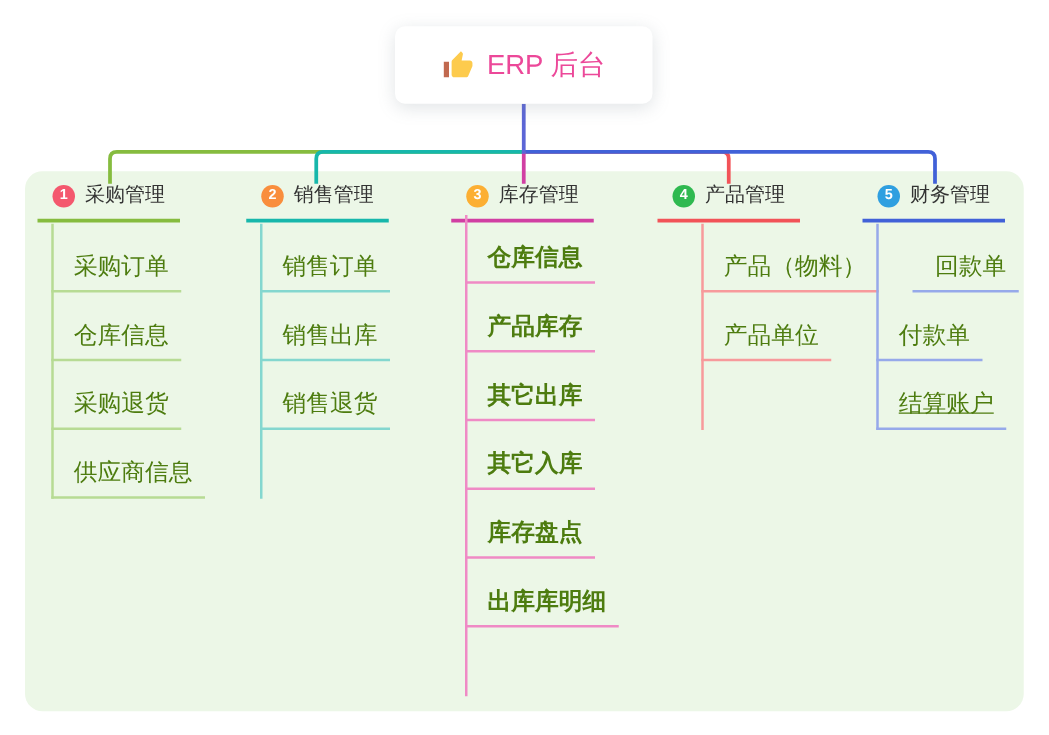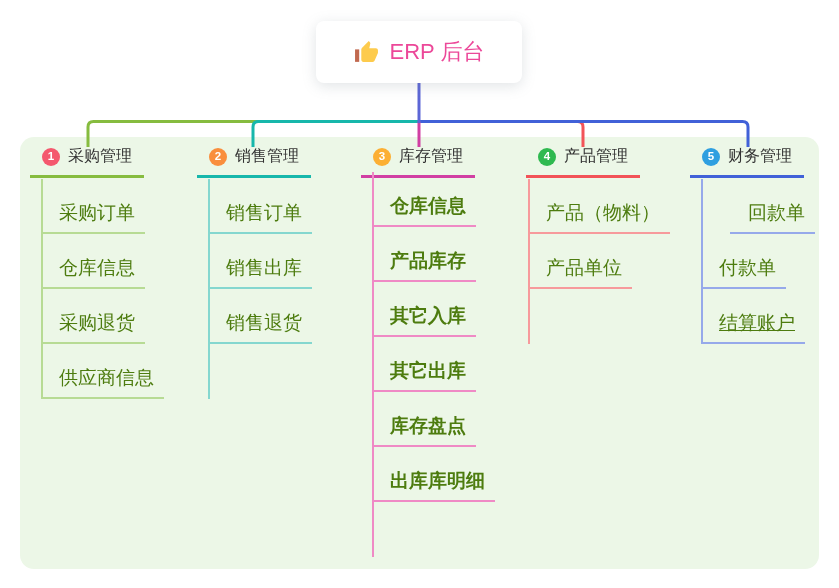--- a/index.html
+++ b/index.html
@@ -107,37 +107,37 @@
       </div>
       <div class="children" style="left: 361px; top: 172px; font-weight: bold;">
         <div class="vline" style="height: 385px; background: rgb(239, 138, 197);"></div>
         <div class="child-row">
           <div class="child-label" style="border-bottom-color: rgb(239, 138, 197);">仓库信息</div>
         </div>
         <div class="child-row">
           <div class="child-label" style="border-bottom-color: rgb(239, 138, 197);">产品库存</div>
         </div>
         <div class="child-row">
-          <div class="child-label" style="border-bottom-color: rgb(239, 138, 197);">其它入库</div>
+          <div class="child-label" style="border-bottom-color: rgb(239, 138, 197);">其它出库</div>
         </div>
         <div class="child-row">
-          <div class="child-label" style="border-bottom-color: rgb(239, 138, 197);">其它出库</div>
+          <div class="child-label" style="border-bottom-color: rgb(239, 138, 197);">其它入库</div>
         </div>
         <div class="child-row">
           <div class="child-label" style="border-bottom-color: rgb(239, 138, 197);">库存盘点</div>
         </div>
         <div class="child-row">
           <div class="child-label" style="border-bottom-color: rgb(239, 138, 197);">出库库明细</div>
         </div>
       </div>
       <div class="branch-label" style="left: 526px; top: 146px; border-bottom-color: rgb(242, 83, 88);">
         <span class="badge" style="background: rgb(47, 185, 80);">4</span>
         <span>产品管理</span>
       </div>
-      <div class="children" style="left: 517px; top: 179px;">
+      <div class="children" style="left: 550px; top: 179px;">
         <div class="vline" style="height: 165px; background: rgb(247, 154, 156);"></div>
         <div class="child-row">
           <div class="child-label" style="border-bottom-color: rgb(247, 154, 156);">产品（物料）</div>
         </div>
         <div class="child-row">
           <div class="child-label" style="border-bottom-color: rgb(247, 154, 156);">产品单位</div>
         </div>
       </div>
       <div class="branch-label" style="left: 690px; top: 146px; border-bottom-color: rgb(65, 97, 216);">
         <span class="badge" style="background: rgb(47, 159, 224);">5</span>

